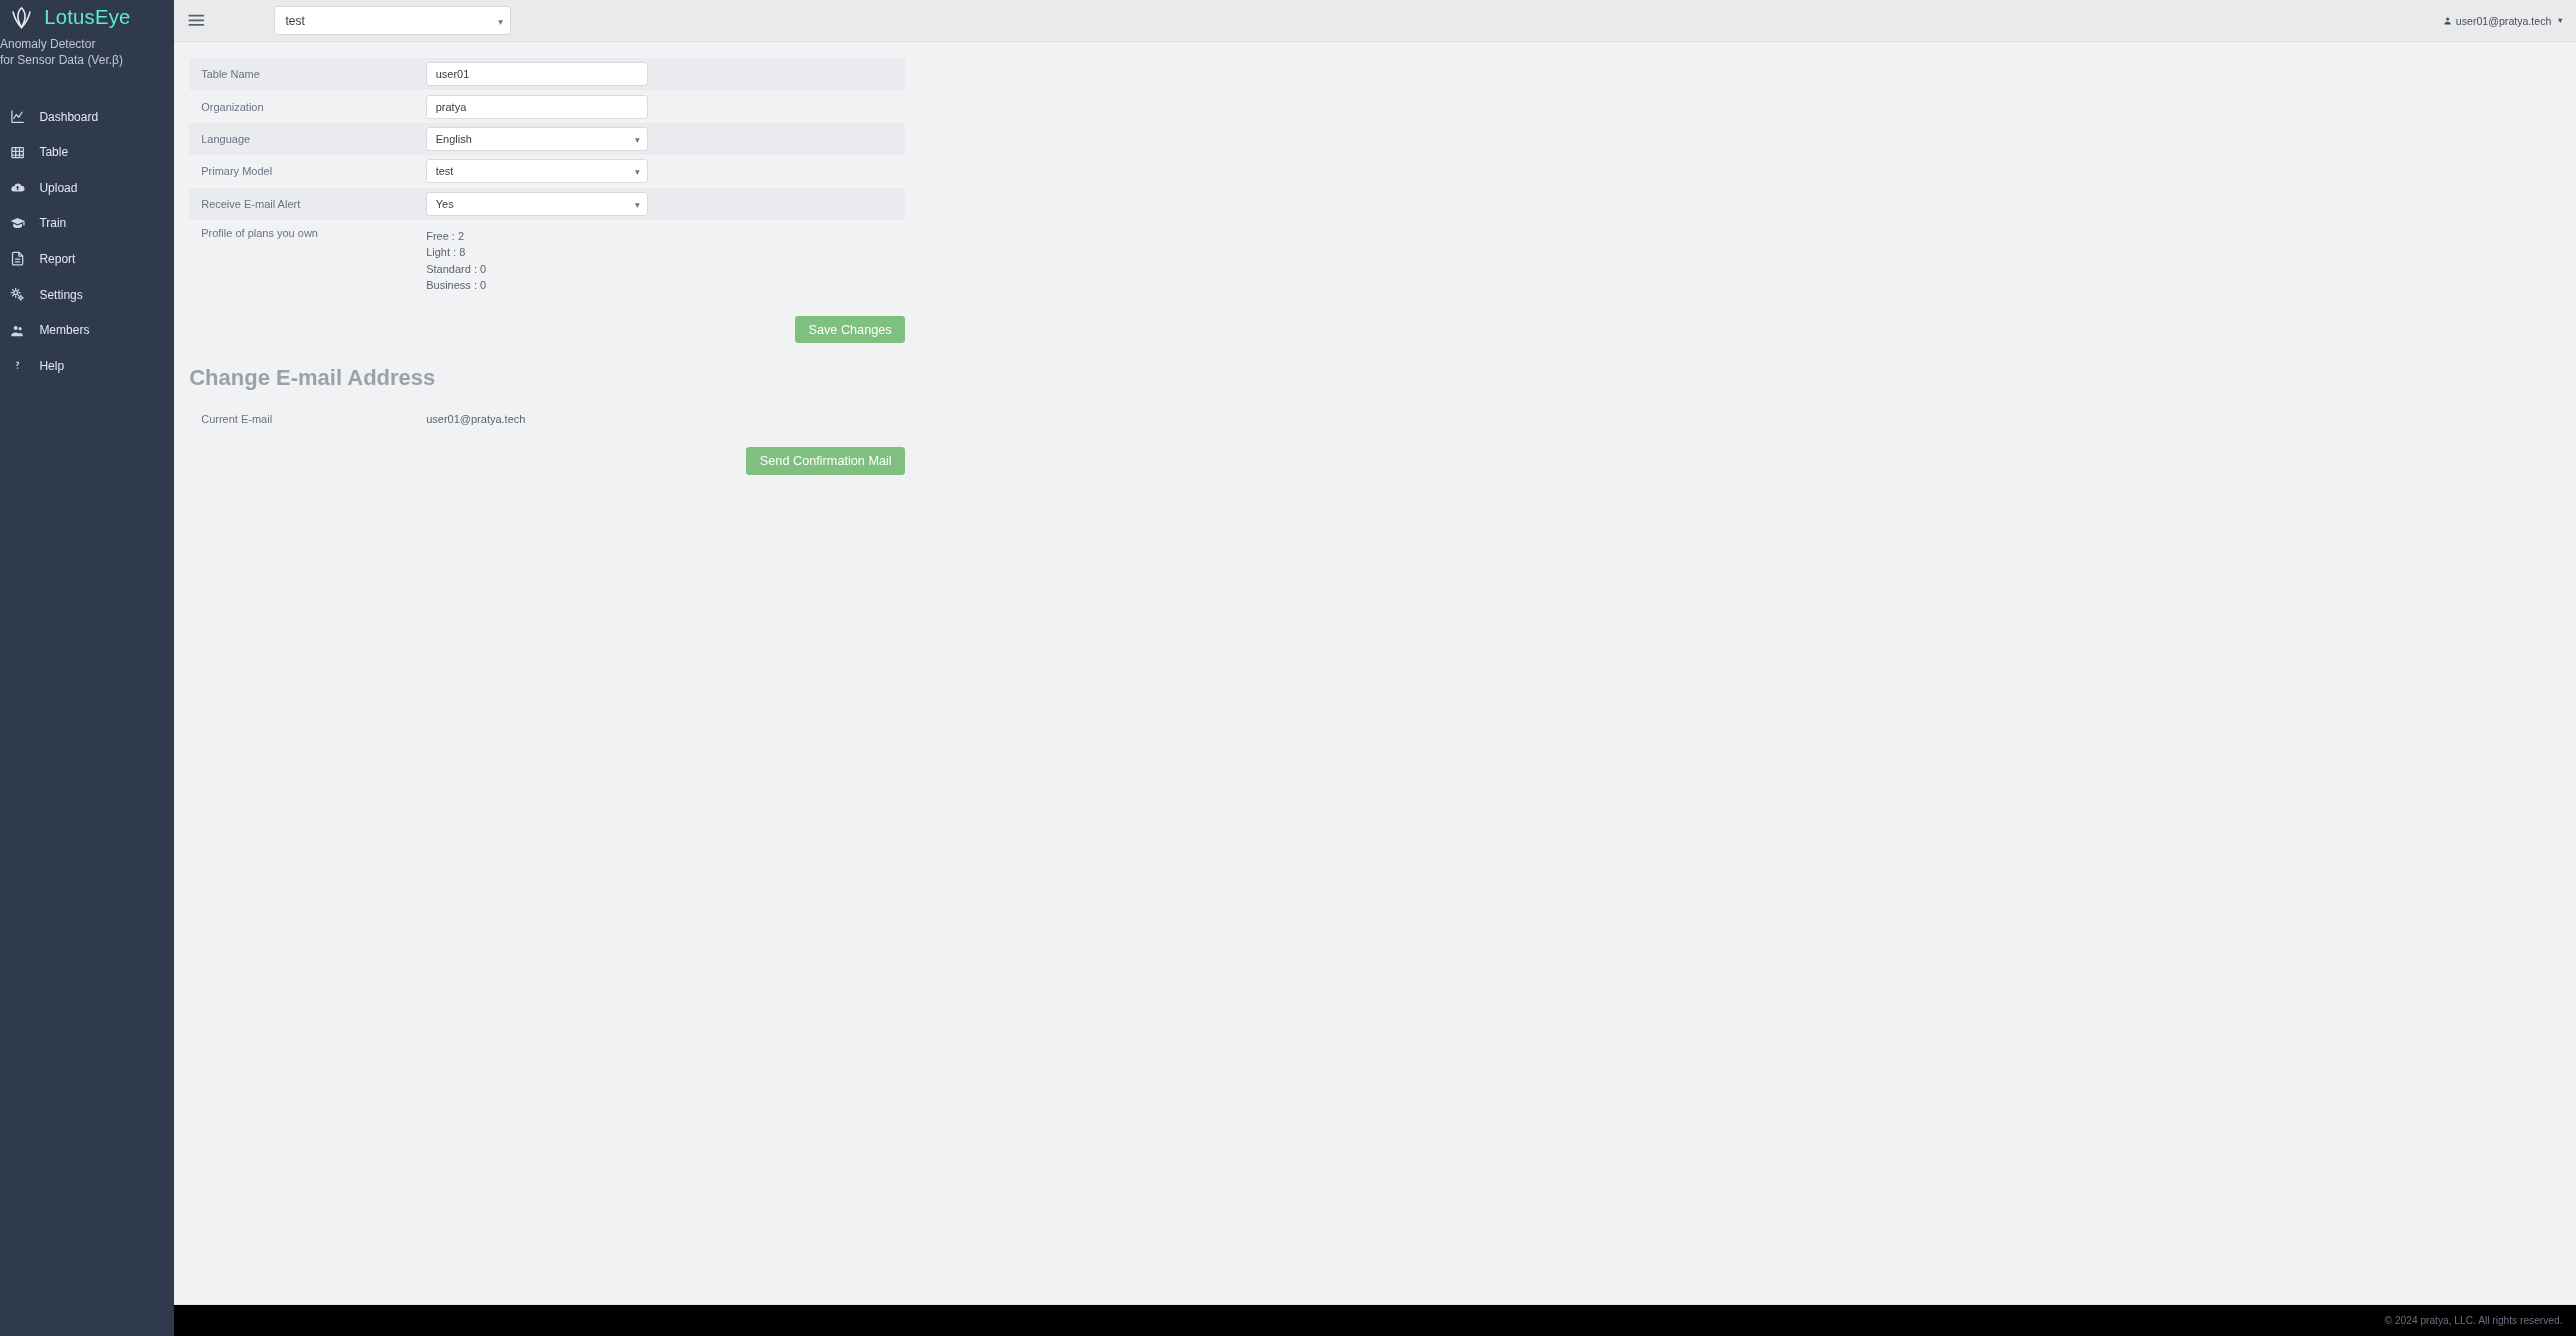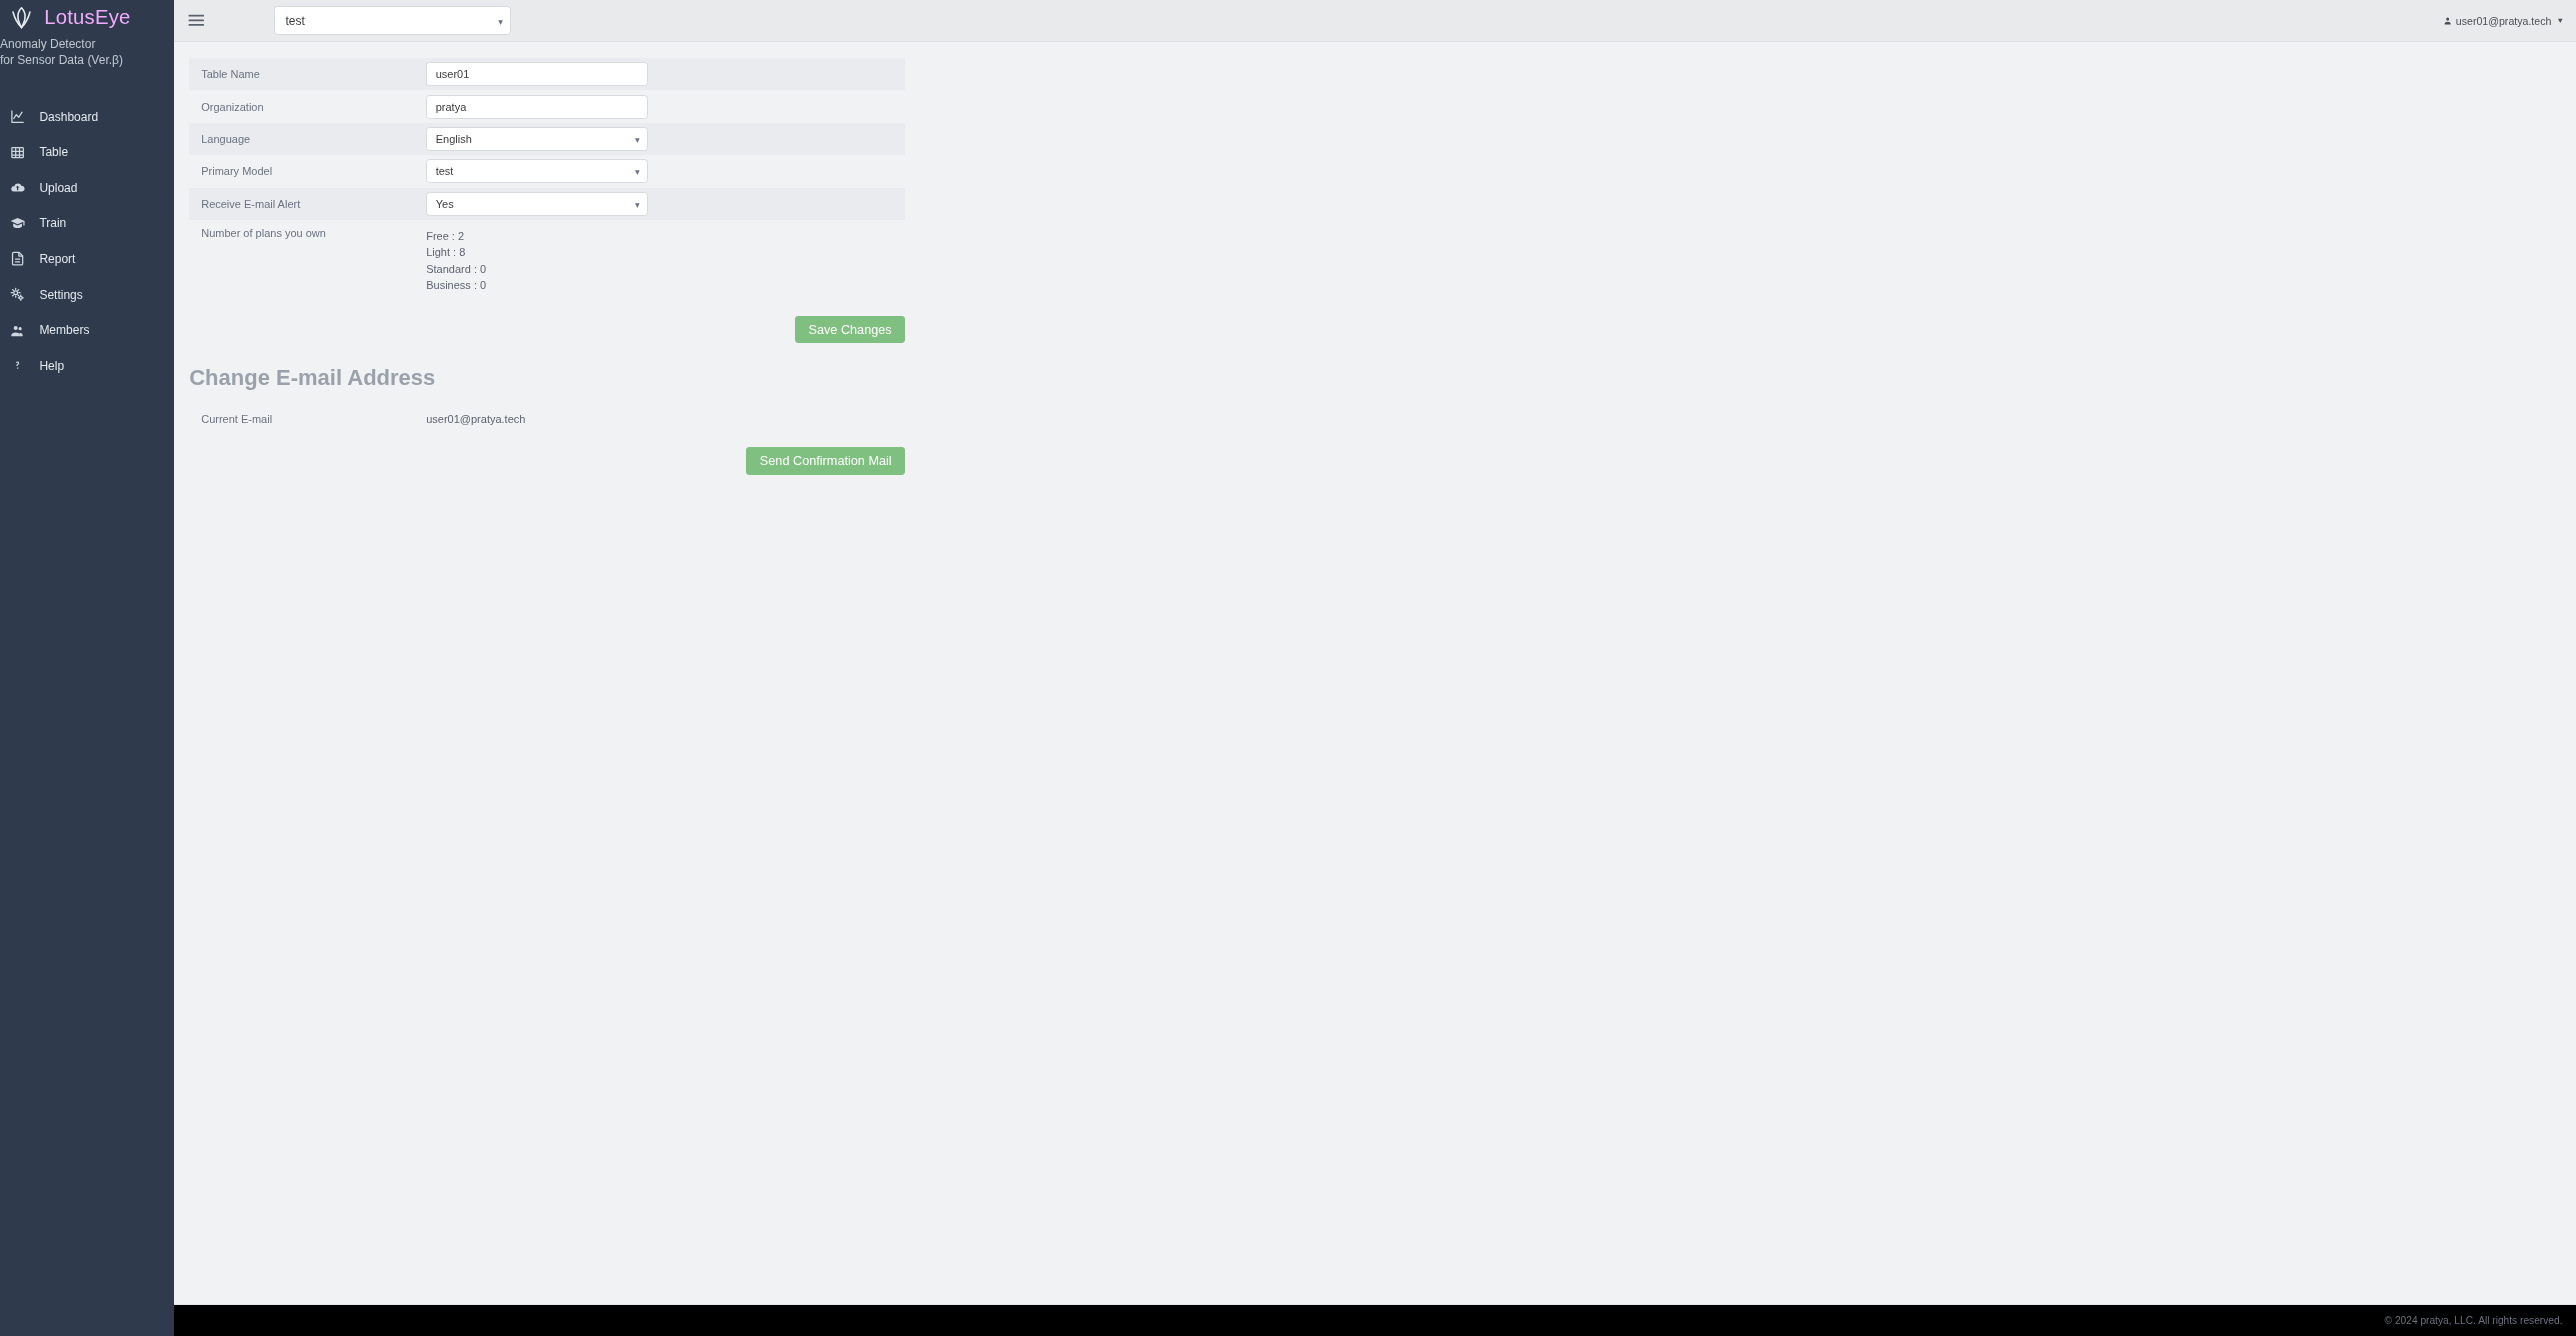--- a/index.html
+++ b/index.html
@@ -33,21 +33,21 @@
   }
   .brand-logo {
     width: 29px;
     height: 25.4px;
     flex: 0 0 auto;
   }
   .brand-logo svg { width: 100%; height: 100%; display: block; }
   .brand-name {
     font-size: 20.3px;
     font-weight: 400;
-    color: #f0abfc;
+    color: #5eead4;
     letter-spacing: 0.2px;
   }
   .brand-tagline {
     font-size: 12px;
     line-height: 1.3;
     color: #c0c7d1;
     padding: 0 6.8px 17px 0;
     margin-top: 3.4px;
   }
 
@@ -415,21 +415,21 @@
           <span class="inline-select-wrap">
             <select class="inline-select">
               <option>Yes</option>
             </select>
             <span class="select-caret">▾</span>
           </span>
         </div>
       </div>
 
       <div class="form-row" style="align-items:flex-start; padding:5.1px 0 6.8px 0;">
-        <div class="form-label" style="padding-top:1.7px;">Number of plans you own</div>
+        <div class="form-label" style="padding-top:1.7px;">Profile of plans you own</div>
         <div class="form-value plan-lines">
           <div>Free : 2</div>
           <div>Light : 8</div>
           <div>Standard : 0</div>
           <div>Business : 0</div>
         </div>
       </div>
     </div>
 
     <div class="actions-row">

